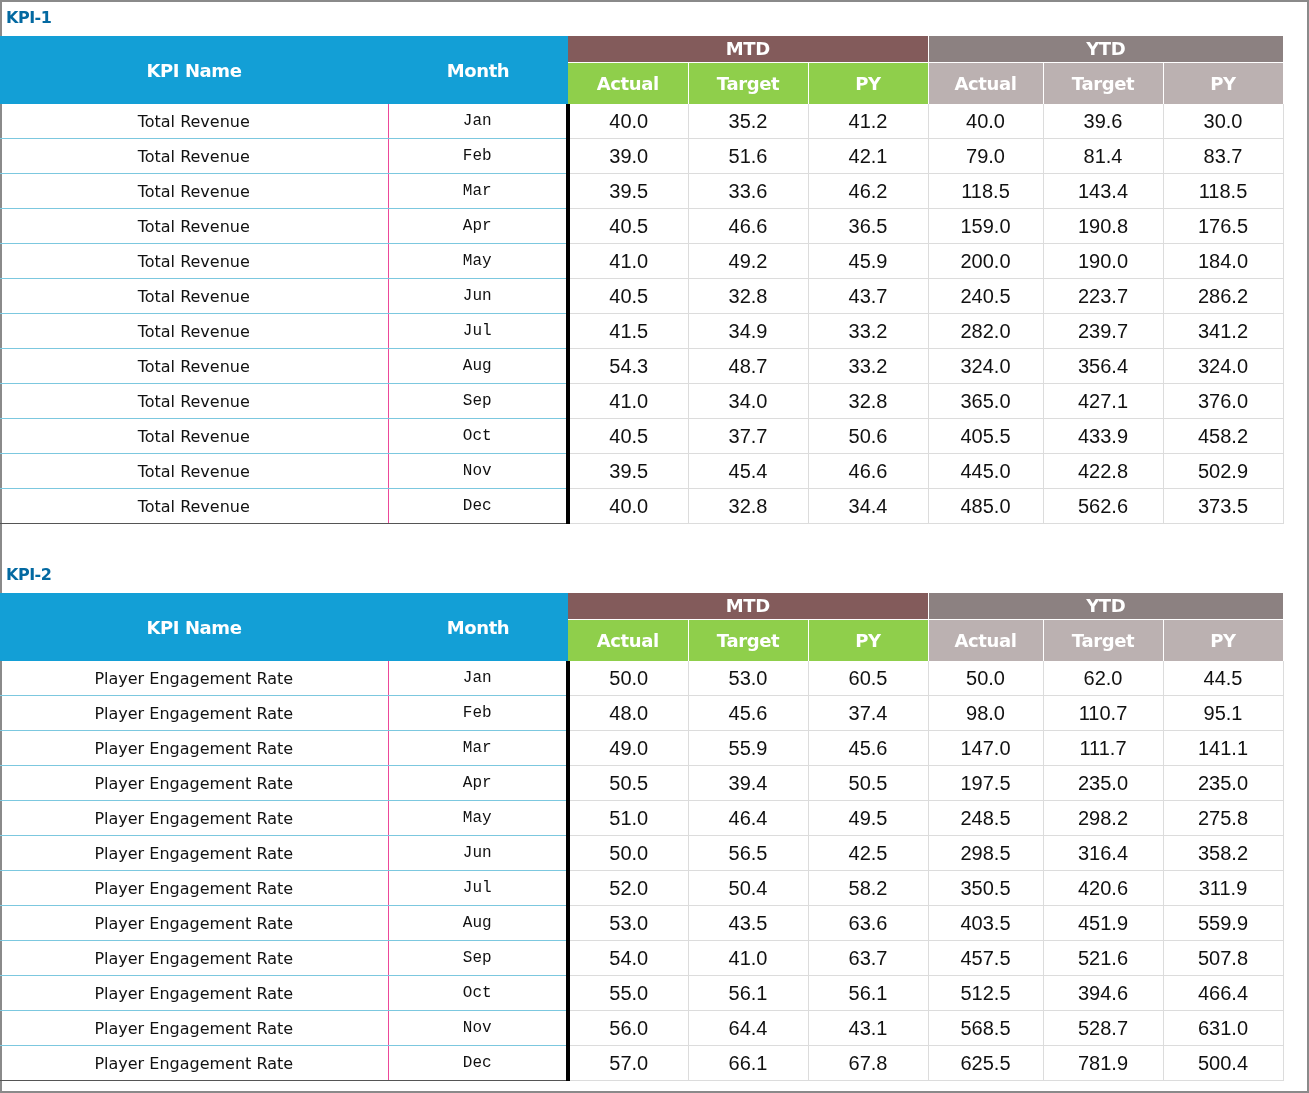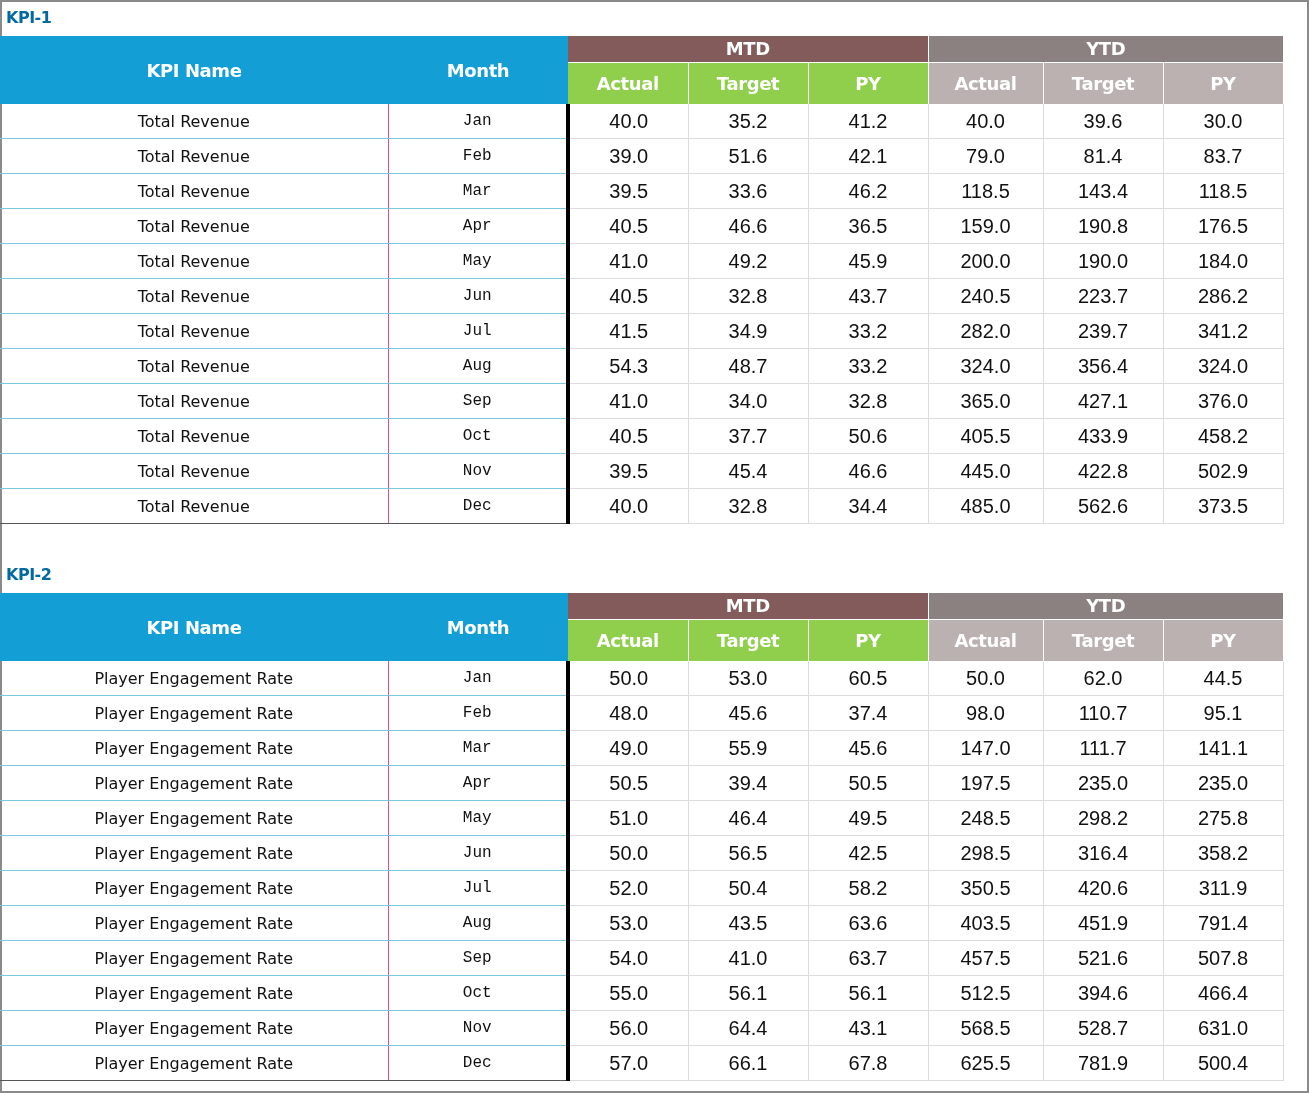--- a/index.html
+++ b/index.html
@@ -282,21 +282,21 @@
         <td class="num">311.9</td>
       </tr>
       <tr>
         <td class="name">Player Engagement Rate</td>
         <td class="month">Aug</td>
         <td class="num">53.0</td>
         <td class="num">43.5</td>
         <td class="num">63.6</td>
         <td class="num">403.5</td>
         <td class="num">451.9</td>
-        <td class="num">791.4</td>
+        <td class="num">559.9</td>
       </tr>
       <tr>
         <td class="name">Player Engagement Rate</td>
         <td class="month">Sep</td>
         <td class="num">54.0</td>
         <td class="num">41.0</td>
         <td class="num">63.7</td>
         <td class="num">457.5</td>
         <td class="num">521.6</td>
         <td class="num">507.8</td>

